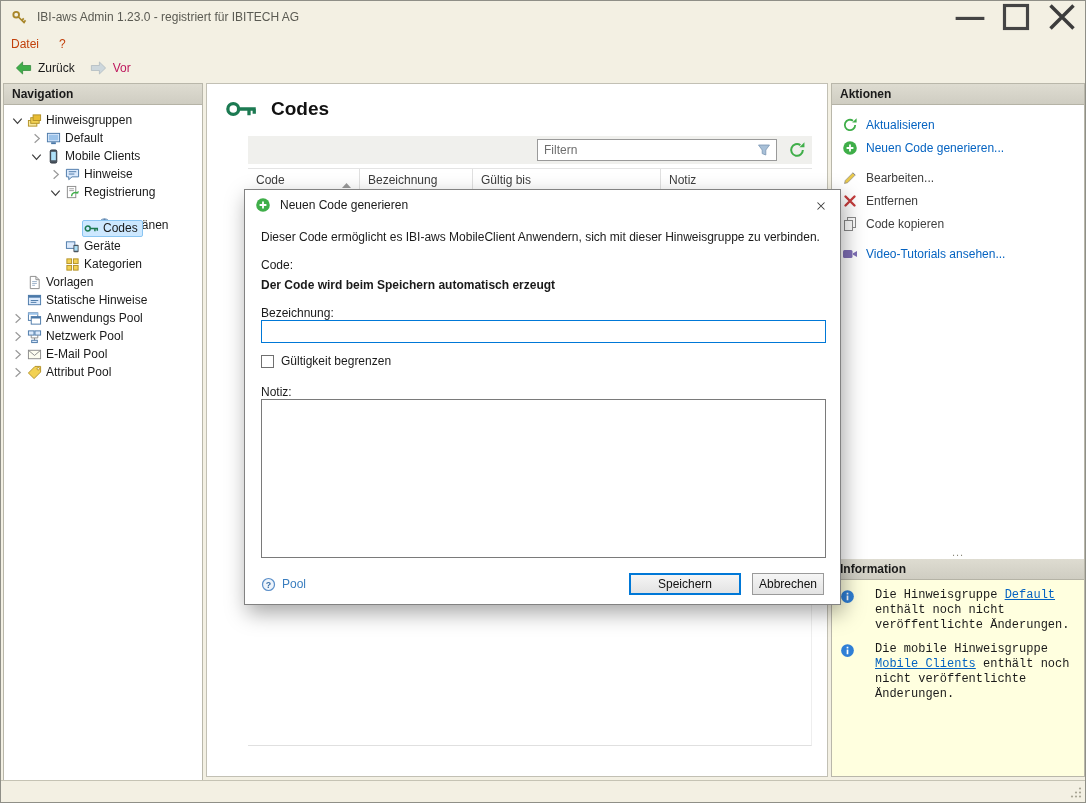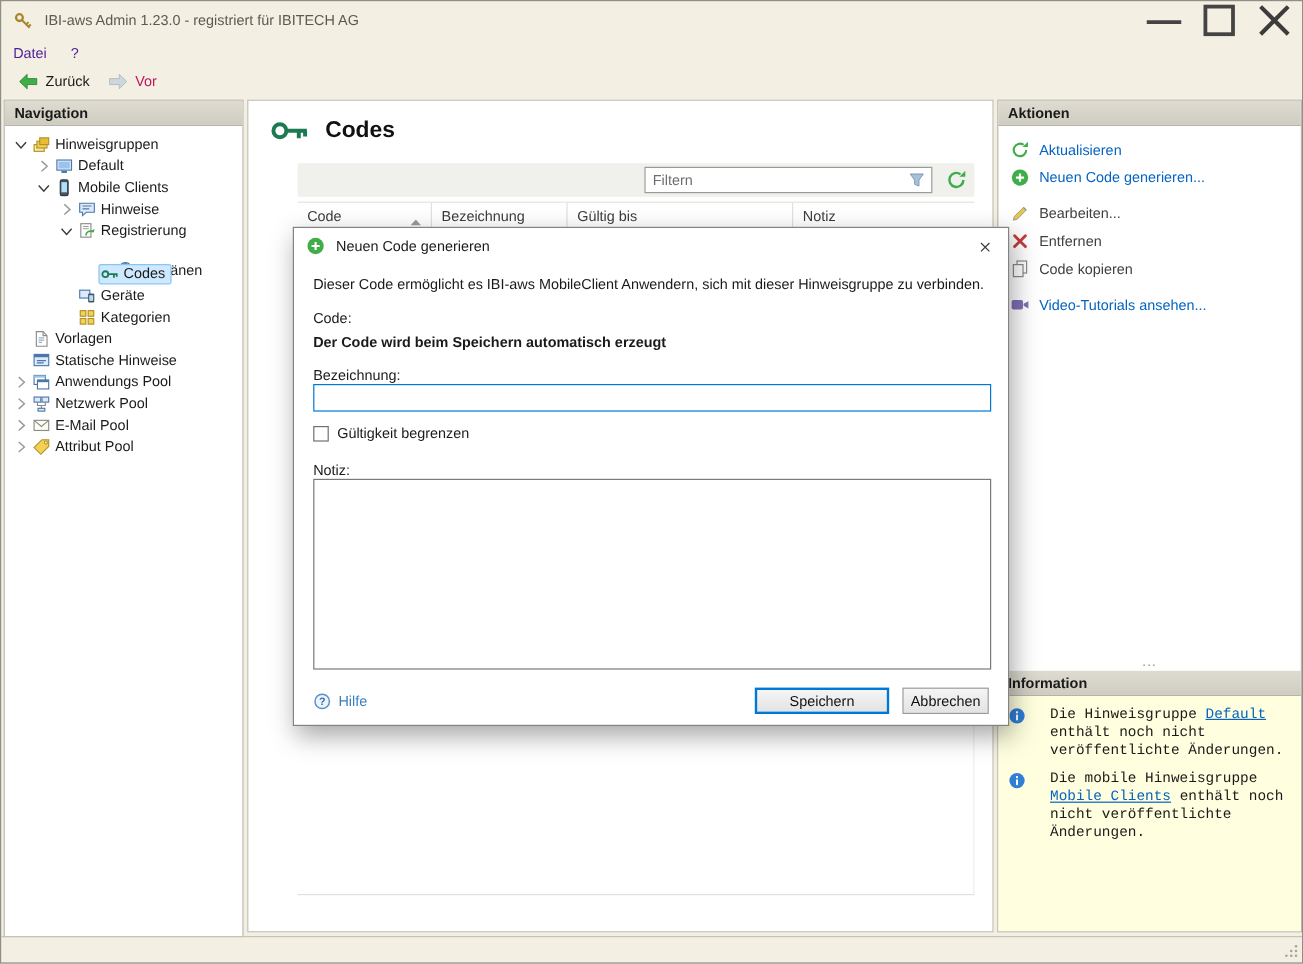--- a/index.html
+++ b/index.html
@@ -10,21 +10,21 @@
   
   .titlebar { position:absolute; left:0; top:0; right:0; height:32px; display:flex; align-items:center; }
   .app-icon { width:17px; height:17px; margin-left:10px; flex:0 0 17px; }
   .title-text { margin-left:9px; color:#5a5a52; font-size:12px; }
   .win-controls { position:absolute; right:0; top:0; height:32px; display:flex; }
   .win-btn { width:46px; height:32px; display:flex; align-items:center; justify-content:center; cursor:default; }
   .win-btn svg { width:14px; height:14px; }
 
   
   .menubar { position:absolute; left:0; top:32px; right:0; height:22px; display:flex; align-items:center; gap:0; }
-  .menu-item { padding:3px 10px; color:#4c1d95; }
+  .menu-item { padding:3px 10px; color:#c2410c; }
   .toolbar { position:absolute; left:0; top:54px; right:0; height:26px; display:flex; align-items:center; padding-left:6px; }
   .tb-btn { display:flex; align-items:center; gap:5px; padding:2px 7px; }
   .tb-btn .tbicon { width:19px; height:16px; }
   .tb-btn.disabled .tblabel { color:#be185d; }
 
   
   .panel-header { height:21px; background:linear-gradient(#dedcd1,#cfcdc2); border-bottom:1px solid #b5b3a6; font-weight:bold; padding:3px 8px 1px 8px; color:#1a1a1a; }
 
   .nav-panel { position:absolute; left:2px; top:82px; width:200px; height:698px; background:#fff; border:1px solid #b9b7aa; }
   .tree { padding-top:6px; }
@@ -566,20 +566,20 @@
     <div class="dlg-note-label">Notiz:</div>
     <textarea class="dlg-note-area" style=""></textarea>
     <div class="dlg-footer">
       <span class="help-link">
         <span class="hicon">
             <svg viewBox="0 0 16 16">
               <circle cx="8" cy="8" r="6.4" fill="#eef4fb" stroke="#5b8fc9" stroke-width="1.3"></circle>
               <text x="8" y="11.4" text-anchor="middle" font-size="9.5" font-weight="bold" fill="#3a6ea5" font-family="sans-serif">?</text>
             </svg>
           </span>
-        <span>Hilfe</span>
+        <span>Pool</span>
       </span>
       <button class="btn btn-save">Speichern</button>
       <button class="btn btn-cancel">Abbrechen</button>
     </div>
   </div>
 
 </div>
 
 </body></html>

